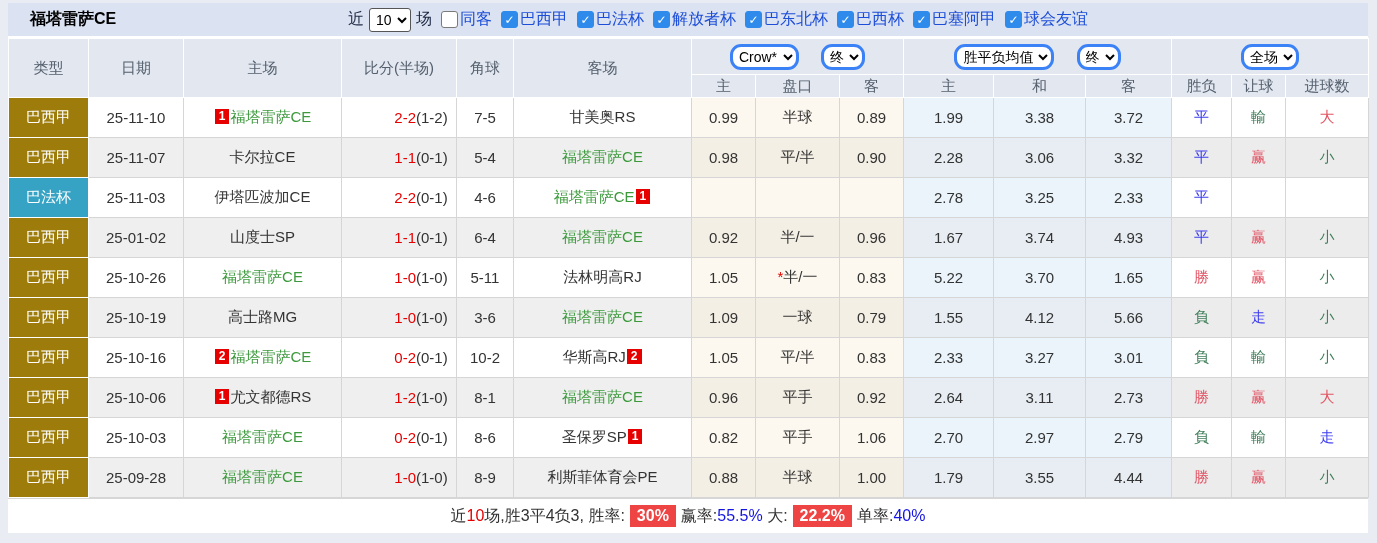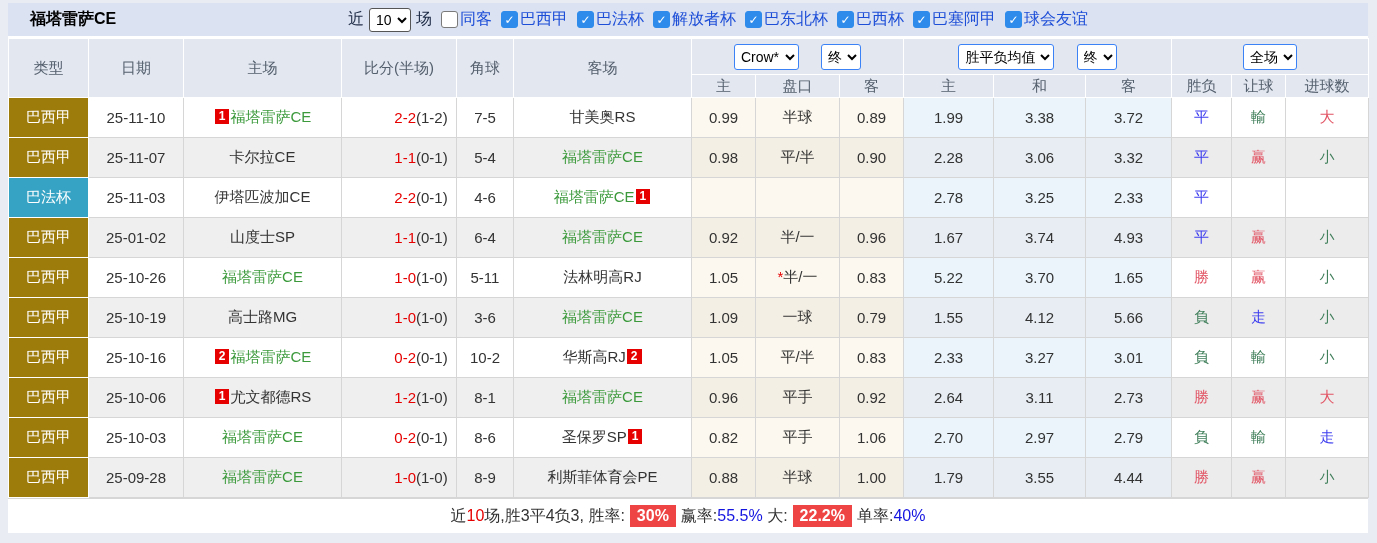--- a/index.html
+++ b/index.html
@@ -31,21 +31,21 @@
   .cb.checked { background:#2e8beb; border-color:#2e8beb; }
   .cb-label { color:#1d4ed8; }
 
   
   table { width:1360px; border-collapse:collapse; table-layout:fixed; background:#a16207; }
   th, td { border:1px solid #d6d6d6; text-align:center; padding:0; overflow:hidden; white-space:nowrap; }
   thead th { background:#e2e7f0; border-color:#fff; color:#55606e; font-weight:normal; font-size:15px; }
   thead tr.grp th { height:36px; }
   thead tr.sub th { height:23px; }
   thead select {
-    font-family:inherit; font-size:14px; border:1px solid #3b82f6; border-radius:3px;
+    font-family:inherit; font-size:14px; border:3px solid #3b82f6; border-radius:11px;
     background:#fff; height:26px; margin:0 9px; padding:0 2px;
   }
   tbody td { height:40px; font-size:15px; color:#333; }
   tr.w td { background:#fff; }
   tr.g td { background:#efefef; }
   tr.w td.c-ah { background:#fcf8ef; }
   tr.g td.c-ah { background:#f4efe5; }
   tr.w td.c-eu { background:#eaf4fa; }
   tr.g td.c-eu { background:#e7edf2; }
   tr.w td.c-res { background:#ffffff; }

